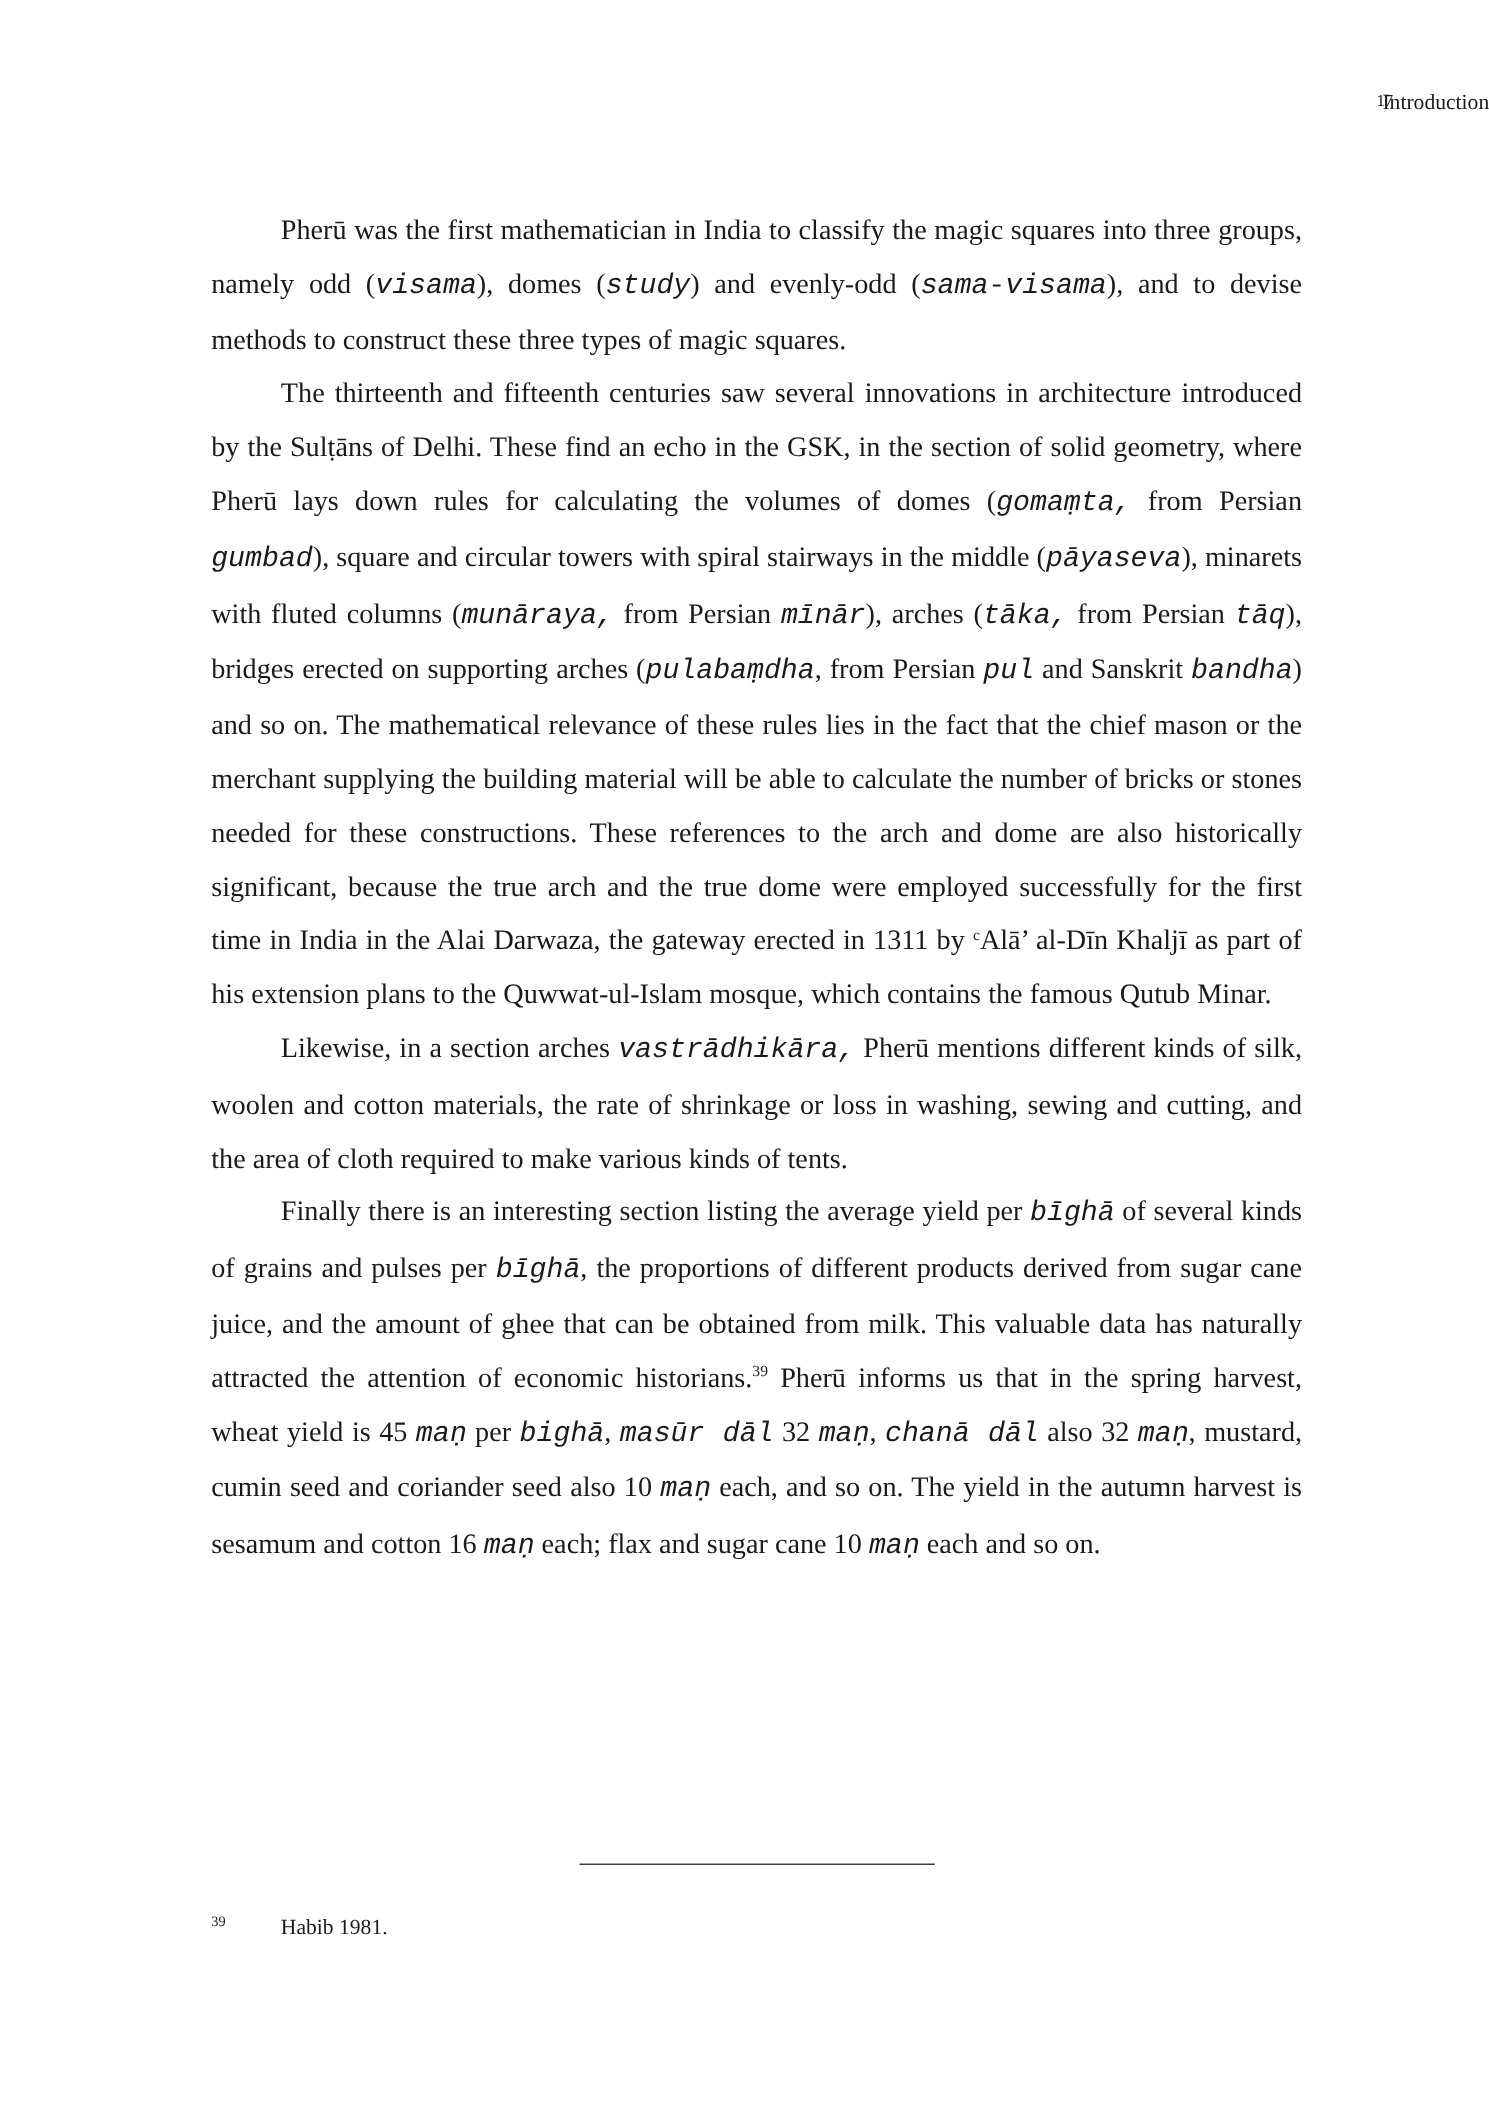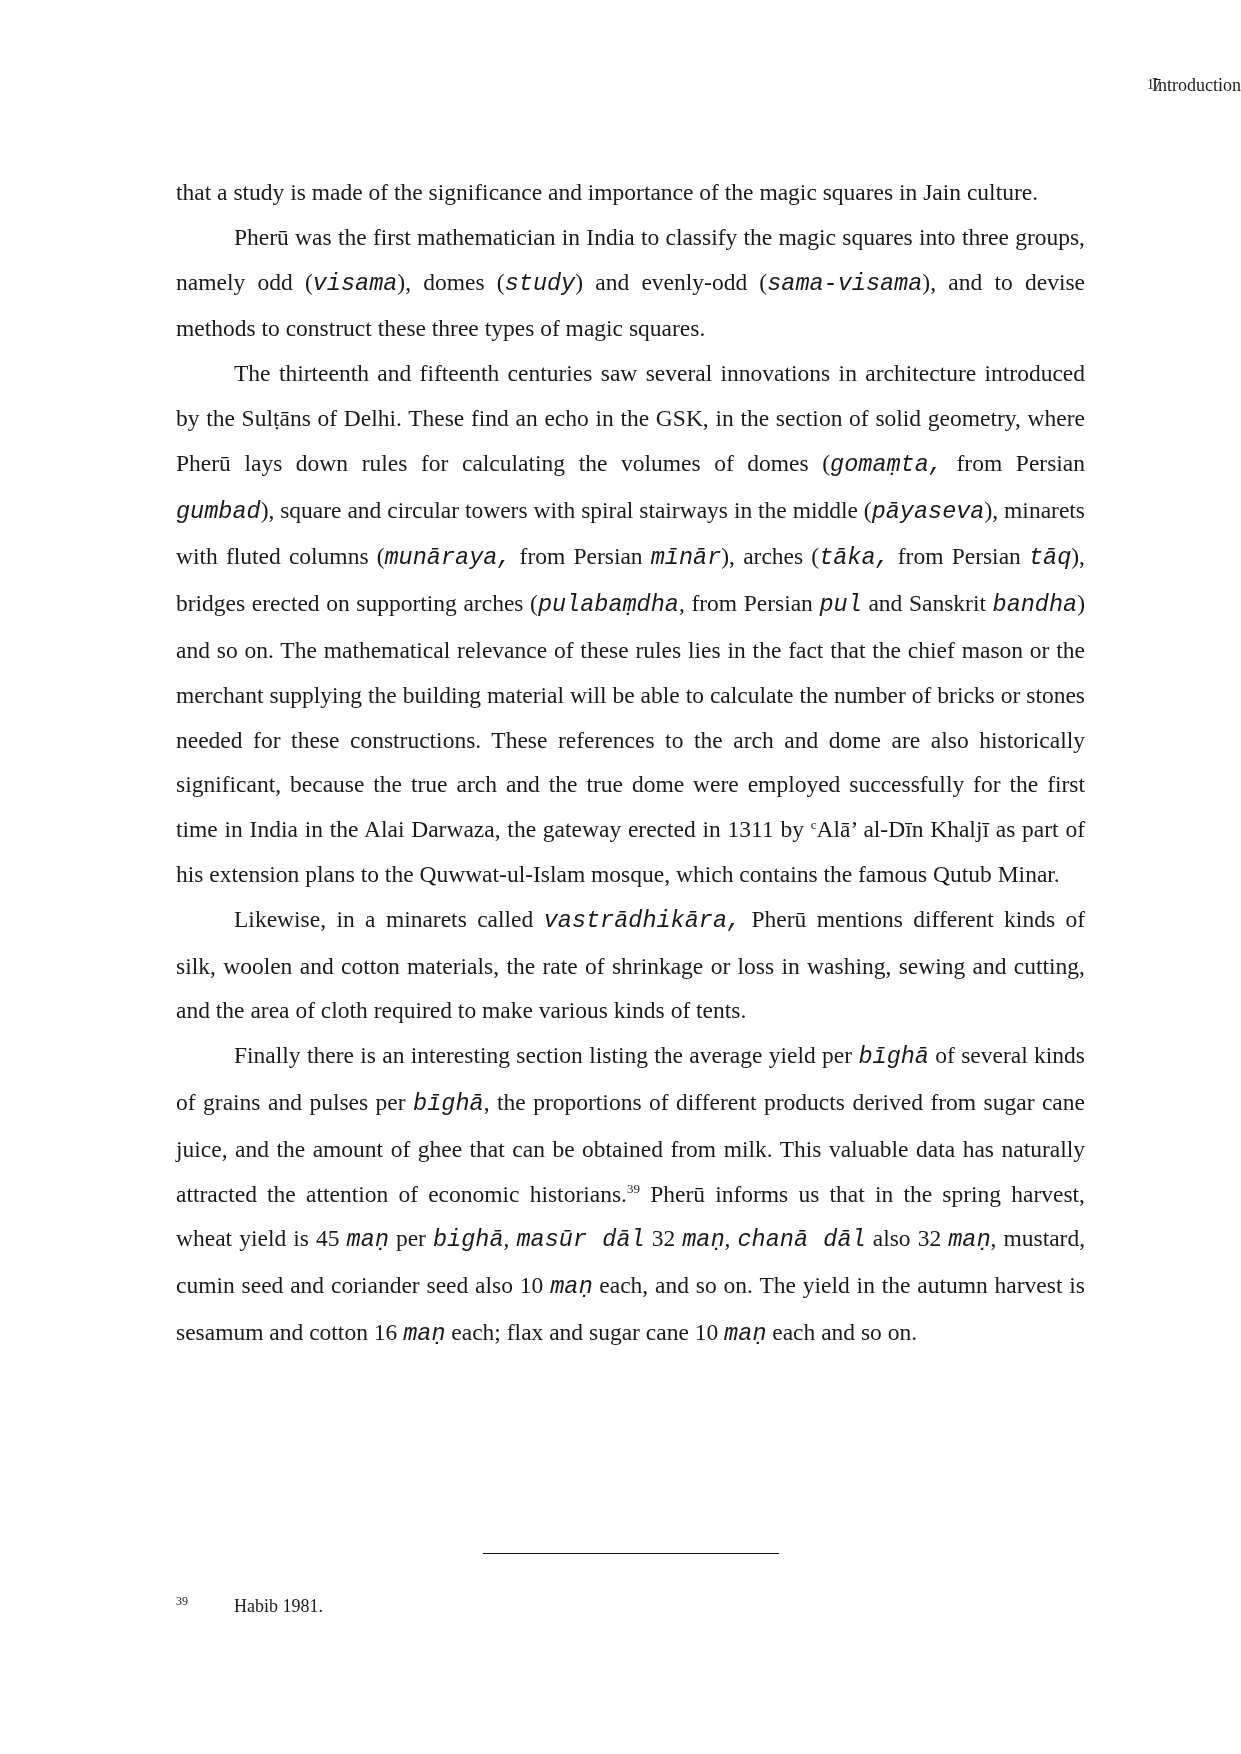--- a/index.html
+++ b/index.html
@@ -84,24 +84,23 @@
       top: -7px;
     }
   </style>
 </head>
 <body>
 
 <div class="running-head">Introduction</div>
 <div class="page-number">17</div>
 
 <div class="body-text">
-  <p><span>that a study is made of the significance and importance of the magic squares in Jain culture.</span></p>
   <p class="indent"><span>Pherū was the first mathematician in India to classify the magic squares into three groups, namely odd (</span><i>visama</i><span>), domes (</span><i>study</i><span>) and evenly-odd (</span><i>sama-visama</i><span>), and to devise methods to construct these three types of magic squares.</span></p>
   <p class="indent"><span>The thirteenth and fifteenth centuries saw several innovations in architecture introduced by the Sulṭāns of Delhi. These find an echo in the GSK, in the section of solid geometry, where Pherū lays down rules for calculating the volumes of domes (</span><i>gomaṃta,</i><span> from Persian </span><i>gumbad</i><span>), square and circular towers with spiral stairways in the middle (</span><i>pāyaseva</i><span>), minarets with fluted columns (</span><i>munāraya,</i><span> from Persian </span><i>mīnār</i><span>), arches (</span><i>tāka,</i><span> from Persian </span><i>tāq</i><span>), bridges erected on supporting arches (</span><i>pulabaṃdha</i><span>, from Persian </span><i>pul</i><span> and Sanskrit </span><i>bandha</i><span>) and so on. The mathematical relevance of these rules lies in the fact that the chief mason or the merchant supplying the building material will be able to calculate the number of bricks or stones needed for these constructions. These references to the arch and dome are also historically significant, because the true arch and the true dome were employed successfully for the first time in India in the Alai Darwaza, the gateway erected in 1311 by </span><sup class="ain">c</sup><span>Alā’ al-Dīn Khaljī as part of his extension plans to the Quwwat-ul-Islam mosque, which contains the famous Qutub Minar.</span></p>
-  <p class="indent"><span>Likewise, in a minarets called </span><i>vastrādhikāra,</i><span> Pherū mentions different kinds of silk, woolen and cotton materials, the rate of shrinkage or loss in washing, sewing and cutting, and the area of cloth required to make various kinds of tents.</span></p>
+  <p class="indent"><span>Likewise, in a section arches </span><i>vastrādhikāra,</i><span> Pherū mentions different kinds of silk, woolen and cotton materials, the rate of shrinkage or loss in washing, sewing and cutting, and the area of cloth required to make various kinds of tents.</span></p>
   <p class="indent"><span>Finally there is an interesting section listing the average yield per </span><i>bīghā</i><span> of several kinds of grains and pulses per </span><i>bīghā</i><span>, the proportions of different products derived from sugar cane juice, and the amount of ghee that can be obtained from milk. This valuable data has naturally attracted the attention of economic historians.</span><sup class="fnref">39</sup><span> Pherū informs us that in the spring harvest, wheat yield is 45 </span><i>maṇ</i><span> per </span><i>bighā</i><span>, </span><i>masūr dāl</i><span> 32 </span><i>maṇ</i><span>, </span><i>chanā dāl</i><span> also 32 </span><i>maṇ</i><span>, mustard, cumin seed and coriander seed also 10 </span><i>maṇ</i><span> each, and so on. The yield in the autumn harvest is sesamum and cotton 16 </span><i>maṇ</i><span> each; flax and sugar cane 10 </span><i>maṇ</i><span> each and so on.</span></p>
 </div>
 
 <div class="footnote-rule"></div>
 
 <div class="footnote">
   <span class="fn-num">39</span><span>Habib 1981.</span>
 </div>
 
 </body></html>

